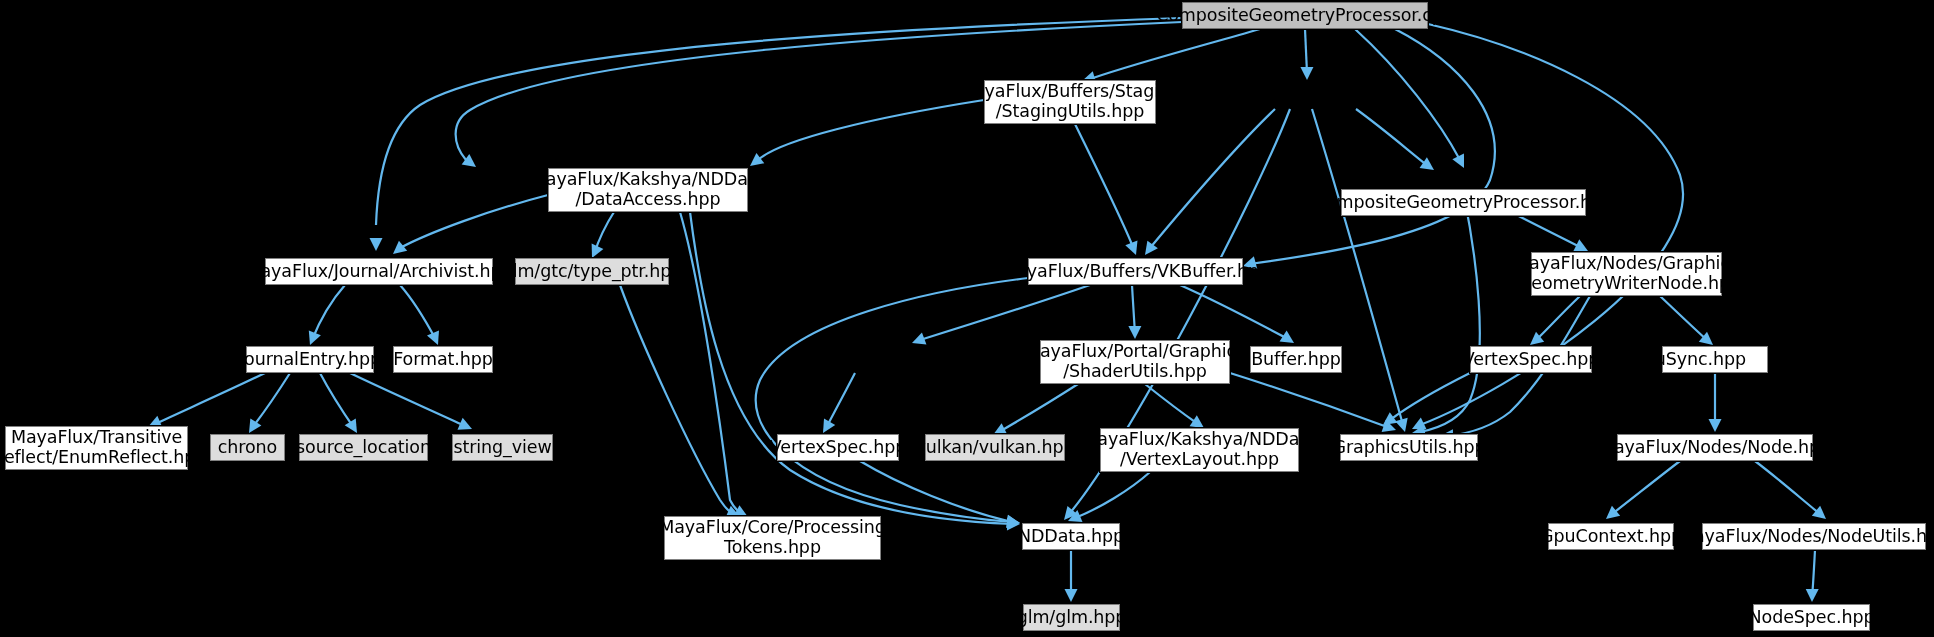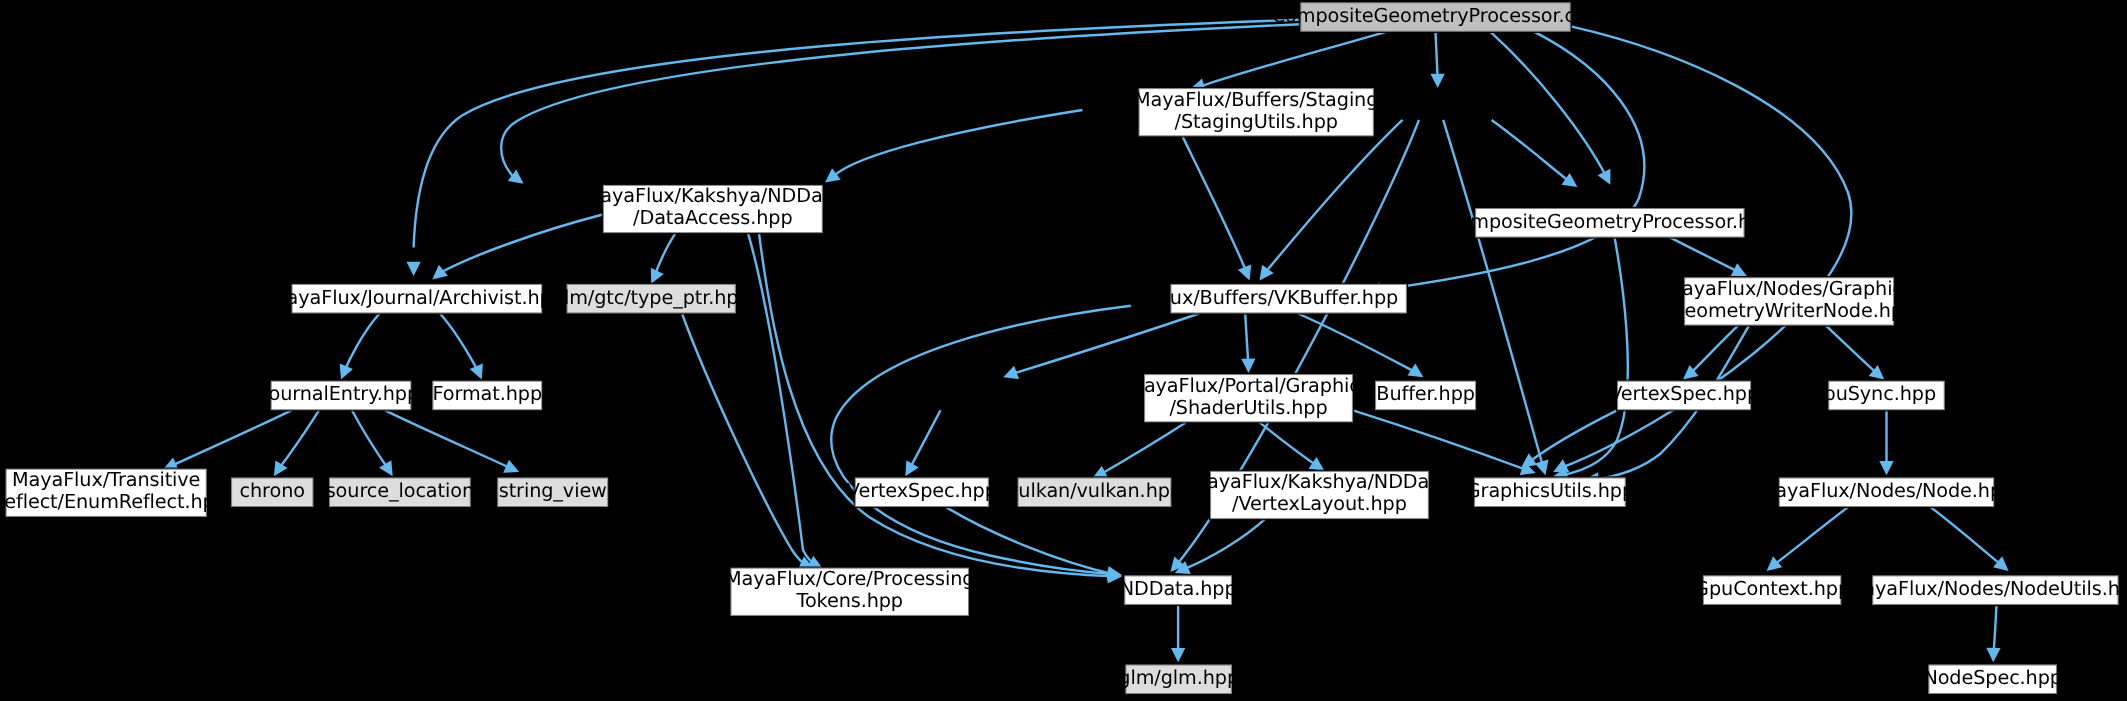--- a/index.html
+++ b/index.html
@@ -39,21 +39,21 @@
     justify-content: center;
     text-align: center;
     border: 1px solid #808080;
     outline: 1px solid #000000;
     background: #ffffff;
     color: #000000;
     font-size: 17.5px;
     line-height: 1.12;
     letter-spacing: -0.1px;
     white-space: pre;
-    padding: 0 7px;
+    padding: 0 21px;
     cursor: pointer;
   }
   .graph-node.ext {
     background: #dddddd;
   }
   .graph-node.root {
     background: #bfbfbf;
     border: 1px solid #707070;
   }
   .node-label {
@@ -152,28 +152,28 @@
       <polygon points="1606,519 1611.8997949480236,505.71683698920793 1620.1664073774477,515.7499381519436" fill="#63b8ee"></polygon>
       <path d="M1755,461 C1780,480 1805,502 1820,514" stroke="#63b8ee" stroke-width="2.2" fill="none"></path>
       <polygon points="1826,519 1811.8452973489825,515.699334482066 1820.1477108237368,505.6958385684256" fill="#63b8ee"></polygon>
       <path d="M1071,550 C1071,568 1071,586 1071,596" stroke="#63b8ee" stroke-width="2.2" fill="none"></path>
       <polygon points="1071,602 1064.5,589 1077.5,589" fill="#63b8ee"></polygon>
       <path d="M1815,550 C1814,568 1813,588 1812,597" stroke="#63b8ee" stroke-width="2.2" fill="none"></path>
       <polygon points="1812,602 1805.7299670985517,588.8875369432454 1818.7279507045346,589.1164958447886" fill="#63b8ee"></polygon>
     </svg>
   <div id="node-layer">
       <div class="graph-node root" style="left: 1182px; top: 2px; width: 246px; height: 27px;"><span class="node-label">CompositeGeometryProcessor.cpp</span></div>
-      <div class="graph-node" style="left: 1035px; top: 80px; width: 214px; height: 44px; align-items: center;"><span class="node-label">MayaFlux/Buffers/Staging
+      <div class="graph-node" style="left: 984px; top: 80px; width: 172px; height: 44px; align-items: center;"><span class="node-label">MayaFlux/Buffers/Staging
 /StagingUtils.hpp</span></div>
       <div class="graph-node" style="left: 548px; top: 168px; width: 200px; height: 44px;"><span class="node-label">MayaFlux/Kakshya/NDData
 /DataAccess.hpp</span></div>
       <div class="graph-node" style="left: 1341px; top: 169px; width: 245px; height: 27px; margin-top: 20px;"><span class="node-label">CompositeGeometryProcessor.hpp</span></div>
       <div class="graph-node" style="left: 265px; top: 258px; width: 228px; height: 27px;"><span class="node-label">MayaFlux/Journal/Archivist.hpp</span></div>
       <div class="graph-node ext" style="left: 515px; top: 258px; width: 154px; height: 27px;"><span class="node-label">glm/gtc/type_ptr.hpp</span></div>
-      <div class="graph-node" style="left: 1064px; top: 258px; width: 215px; height: 27px; justify-content: flex-end;"><span class="node-label">MayaFlux/Buffers/VKBuffer.hpp</span></div>
+      <div class="graph-node" style="left: 1028px; top: 258px; width: 215px; height: 27px;"><span class="node-label">MayaFlux/Buffers/VKBuffer.hpp</span></div>
       <div class="graph-node" style="left: 1531px; top: 252px; width: 191px; height: 44px;"><span class="node-label">MayaFlux/Nodes/Graphics
 /GeometryWriterNode.hpp</span></div>
       <div class="graph-node" style="left: 246px; top: 346px; width: 128px; height: 27px;"><span class="node-label">JournalEntry.hpp</span></div>
       <div class="graph-node" style="left: 393px; top: 346px; width: 100px; height: 27px;"><span class="node-label">Format.hpp</span></div>
       <div class="graph-node" style="left: 1040px; top: 340px; width: 190px; height: 44px;"><span class="node-label">MayaFlux/Portal/Graphics
 /ShaderUtils.hpp</span></div>
       <div class="graph-node" style="left: 1250px; top: 346px; width: 92px; height: 27px;"><span class="node-label">Buffer.hpp</span></div>
       <div class="graph-node" style="left: 1470px; top: 346px; width: 122px; height: 27px;"><span class="node-label">VertexSpec.hpp</span></div>
       <div class="graph-node" style="left: 1662px; top: 346px; width: 106px; height: 27px; justify-content: flex-end;"><span class="node-label">GpuSync.hpp</span></div>
       <div class="graph-node" style="left: 5px; top: 426px; width: 183px; height: 44px;"><span class="node-label">MayaFlux/Transitive

